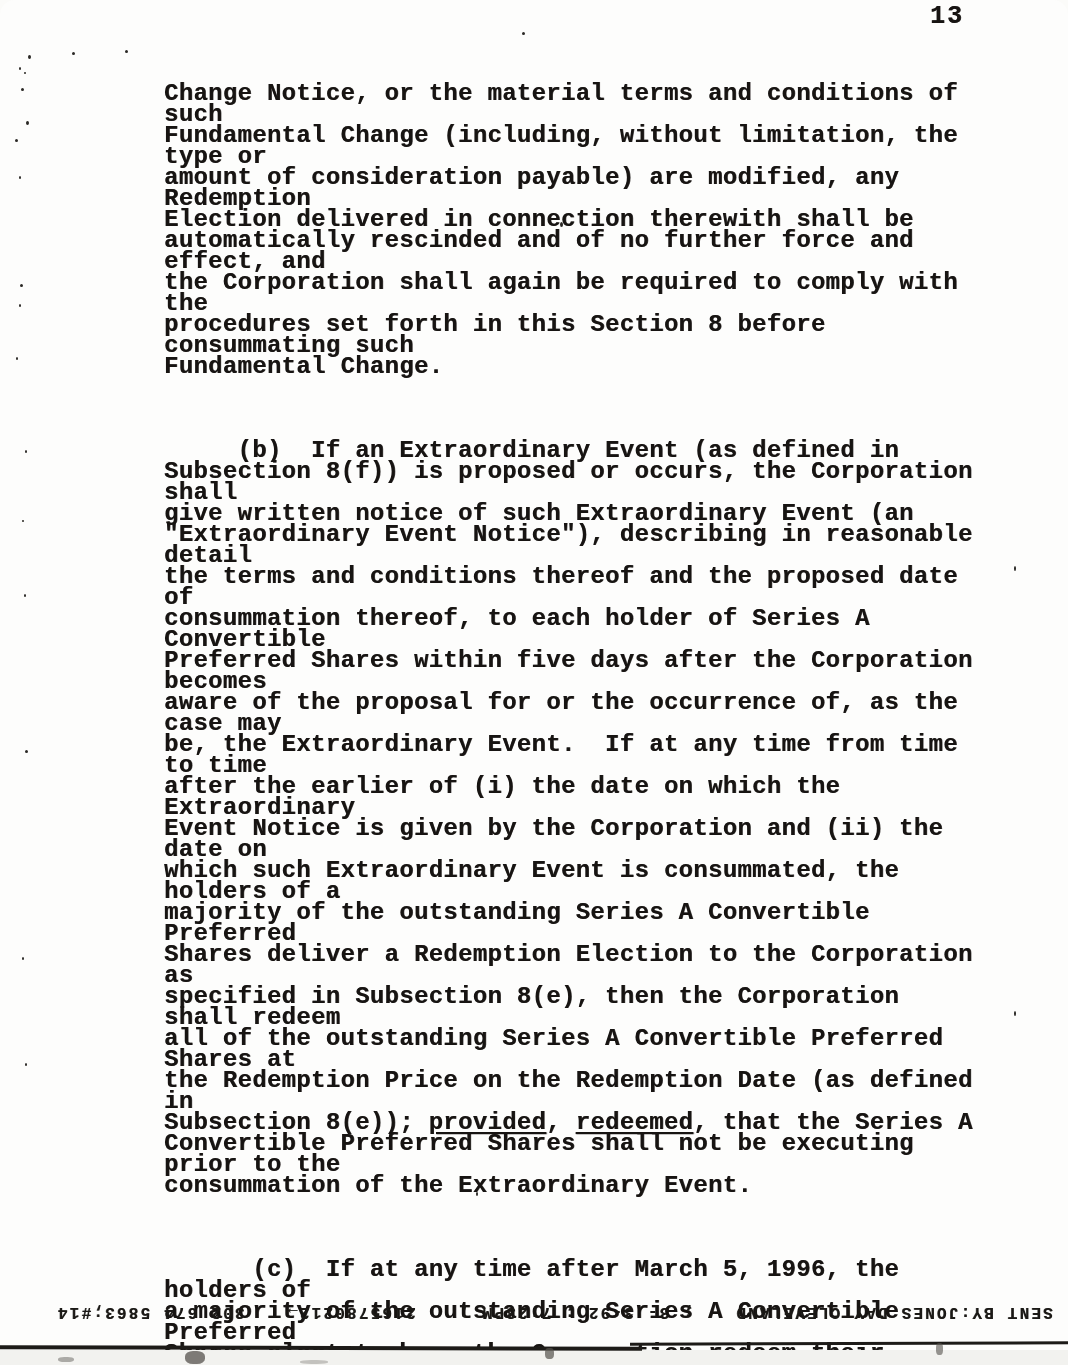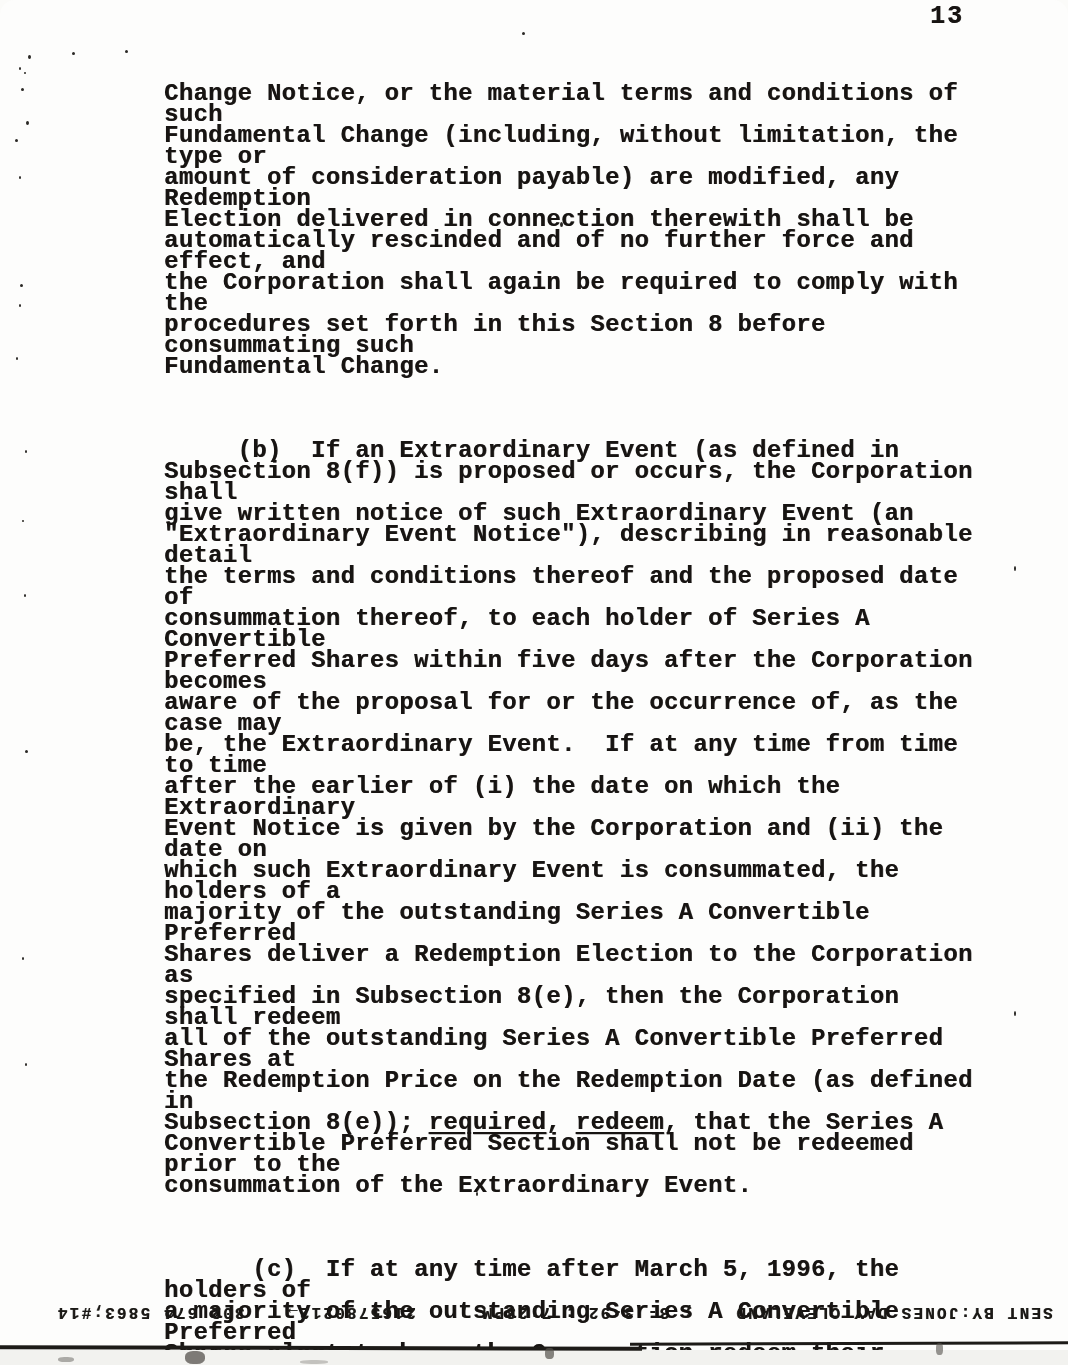--- a/index.html
+++ b/index.html
@@ -70,22 +70,22 @@
 aware of the proposal for or the occurrence of, as the case may
 be, the Extraordinary Event.  If at any time from time to time
 after the earlier of (i) the date on which the Extraordinary
 Event Notice is given by the Corporation and (ii) the date on
 which such Extraordinary Event is consummated, the holders of a
 majority of the outstanding Series A Convertible Preferred
 Shares deliver a Redemption Election to the Corporation as
 specified in Subsection 8(e), then the Corporation shall redeem
 all of the outstanding Series A Convertible Preferred Shares at
 the Redemption Price on the Redemption Date (as defined in
-Subsection 8(e)); </span><u>required</u><span>, </span><u>redeem</u><span>, that the Series A
-Convertible Preferred Section shall not be redeemed prior to the
+Subsection 8(e)); </span><u>provided</u><span>, </span><u>redeemed</u><span>, that the Series A
+Convertible Preferred Shares shall not be executing prior to the
 consummation of the Extraordinary Event.</span></p>
     <p>      (c)  If at any time after March 5, 1996, the holders of
 a majority of the outstanding Series A Convertible Preferred
 Shares elect to have the Corporation redeem their Series A
 Convertible Preferred Shares by delivering a Redemption Election
 to the Corporation as specified in Subsection 8(e), then the
 Corporation shall redeem all of the outstanding Series A
 Convertible Preferred Shares at the Redemption Price on the
 Redemption Date (as defined in Subsection 8(e)).  In the event
 that a Redemption Election is delivered pursuant to this

